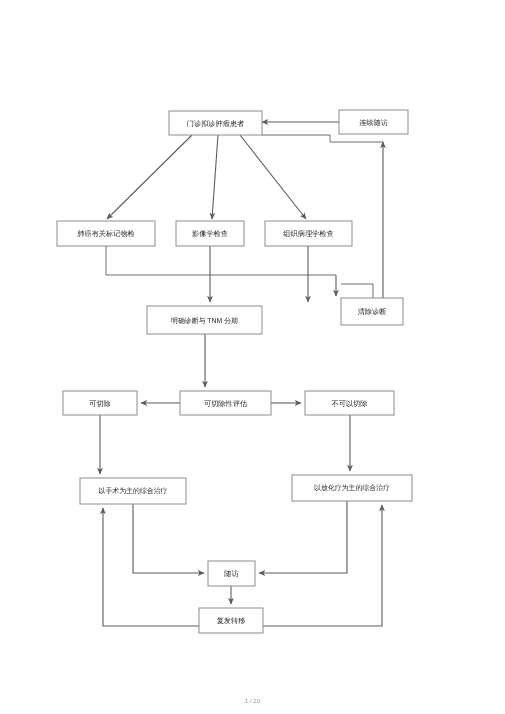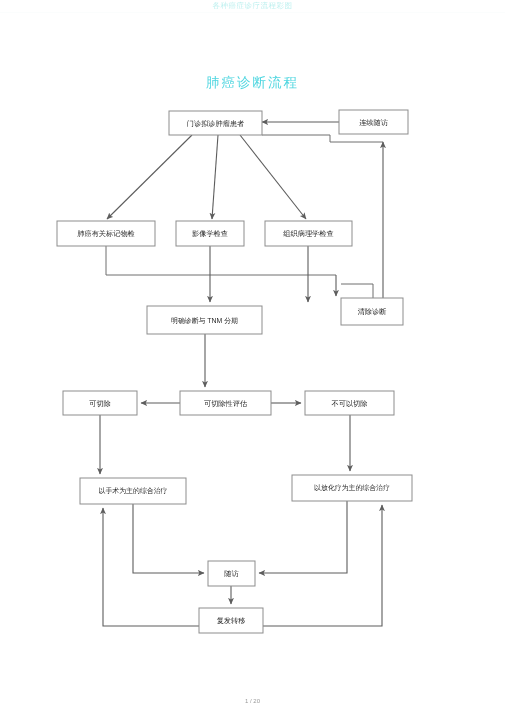--- a/index.html
+++ b/index.html
@@ -56,24 +56,22 @@
     text-anchor:middle;
     dominant-baseline:middle;
   }
   svg.flow text.nodetext.sm{font-size:6.9px;}
 </style>
 </head>
 <body>
 
 <div class="page">
 
-  <div class="doc-header">各种癌症诊疗流程彩图</div>
   <div class="header-rule"></div>
 
-  <div class="doc-title">肺癌诊断流程</div>
 
   <svg class="flow" viewBox="0 0 505 714">
     <defs>
       <marker id="arw" markerWidth="7" markerHeight="7" refX="5.6" refY="3" orient="auto">
         <path d="M0,0.3 L6,3 L0,5.7 L1.4,3 Z" fill="#5d5d5d"></path>
       </marker>
     </defs>
 
     <g>
 

